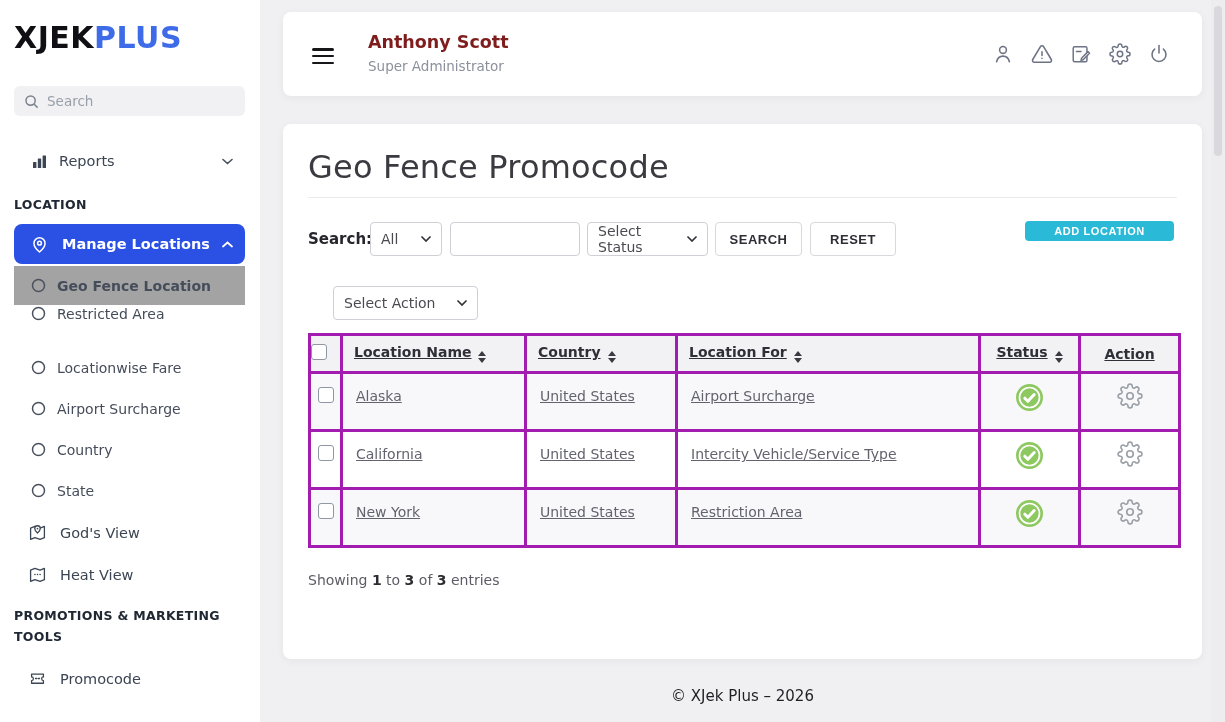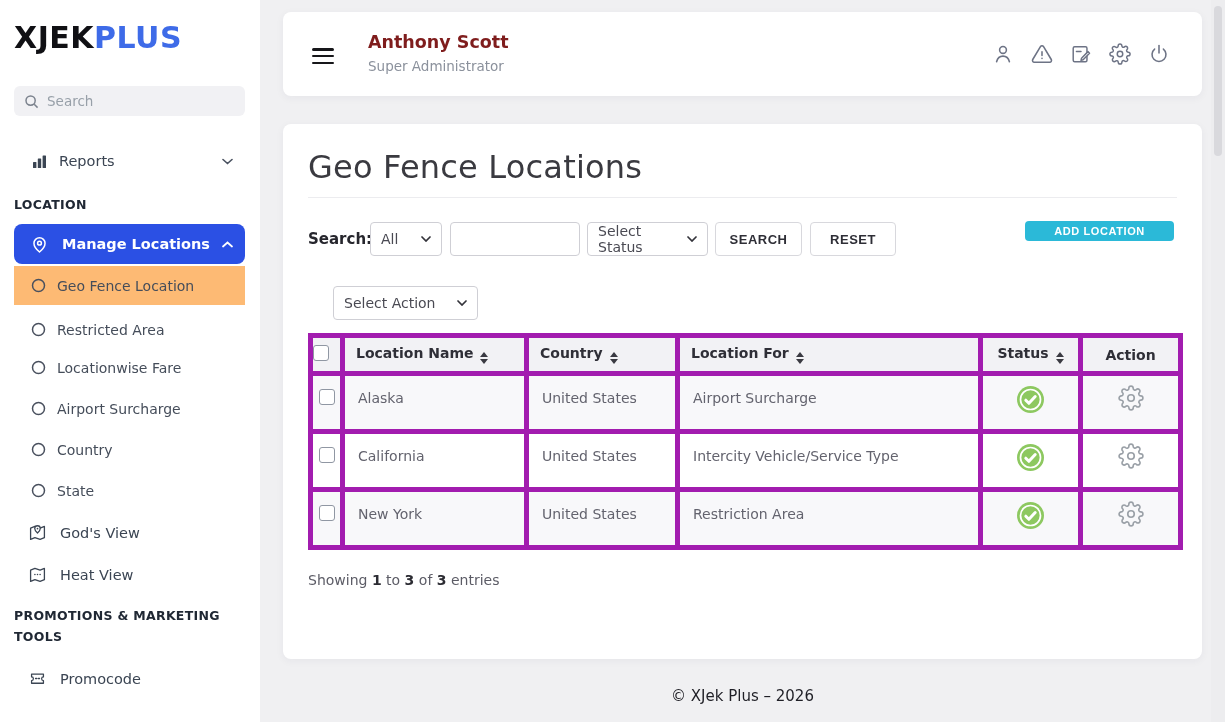--- a/index.html
+++ b/index.html
@@ -27,21 +27,21 @@
   .sec-hdr { position:absolute; left:14px; font-size:12.5px; font-weight:700; color:#20283а; color:#202834; letter-spacing:0.3px; line-height:21px; width:232px; }
   .sec-location { top:194px; }
   .sec-promos { top:605px; }
   .nav-manage {
     top:224px; background:#2b50e4; border-radius:8px; padding-left:16px; gap:13px;
   }
   .nav-manage .lbl { color:#fff; font-weight:700; font-size:14.5px; }
   .nav-manage .chev { position:absolute; right:12px; }
   .subrow { position:absolute; left:14px; width:231px; height:39px; display:flex; align-items:center; padding-left:17px; gap:11px; }
   .subrow .lbl { font-size:14px; color:#454d5a; }
-  .sub-active { background:#fdba74; }
+  .sub-active { background:#a3a3a3;font-weight:bold; }
   .iconrow { position:absolute; left:14px; width:231px; height:39px; display:flex; align-items:center; padding-left:14px; gap:13px; }
   .iconrow .lbl { font-size:14.5px; color:#3b4553; }
 
   
   .topbar {
     position:absolute; left:283px; top:12px; width:919px; height:84px;
     background:#fff; border-radius:8px; box-shadow:0 2px 8px rgba(40,40,80,.05);
   }
   .hamburger { position:absolute; left:29px; top:36px; width:22px; cursor:pointer; }
   .hamburger div { height:2.6px; background:#17171a; border-radius:2px; margin-bottom:4.2px; }
@@ -81,21 +81,21 @@
   .btn-reset { left:527px; width:86px; }
   .btn-add {
     position:absolute; left:742px; top:97px; width:149px; height:20px;
     background:#2bb9d8; border:none; border-radius:4px; color:#fff;
     display:flex; align-items:center; justify-content:center;
     font-size:11px; font-weight:700; letter-spacing:0.6px; cursor:pointer;
   }
 
   
   .geo-table { position:absolute; left:25px; top:209px; width:870px; border-collapse:collapse; table-layout:fixed; }
-  .geo-table th, .geo-table td { border:5px solid #a21caf; }
+  .geo-table th, .geo-table td { border:3px solid #a21caf;text-decoration:underline; }
   .geo-table thead th {
     background:#f2f2f5; height:38px; text-align:left; padding:0 11px;
     font-size:14px; font-weight:700; color:#2f2f37; cursor:pointer;
   }
   .geo-table thead th.c { text-align:center; }
   .geo-table tbody td { height:58px; vertical-align:top; padding:14px 13px 0; font-size:14px; color:#63636e; background:#fff; }
   .geo-table tbody tr:nth-child(odd) td { background:#f8f8fa; }
   .geo-table td.c { text-align:center; padding-top:9px; }
   .cbx {
     appearance:none; -webkit-appearance:none; width:16px; height:16px; margin:0;
@@ -169,21 +169,21 @@
   </div>
 
   <div class="subrow sub-active" style="top:266px">
     <span>
         <svg width="15" height="15" viewBox="0 0 16 16" fill="none" stroke="#49505e" stroke-width="1.6">
           <circle cx="8" cy="8" r="6.4"></circle>
         </svg>
       </span>
     <span class="lbl">Geo Fence Location</span>
   </div>
-  <div class="subrow" style="top:310px">
+  <div class="subrow" style="top:294px">
     <span>
         <svg width="15" height="15" viewBox="0 0 16 16" fill="none" stroke="#49505e" stroke-width="1.6">
           <circle cx="8" cy="8" r="6.4"></circle>
         </svg>
       </span>
     <span class="lbl">Restricted Area</span>
   </div>
   <div class="subrow" style="top:348px">
     <span>
         <svg width="15" height="15" viewBox="0 0 16 16" fill="none" stroke="#49505e" stroke-width="1.6">
@@ -292,21 +292,21 @@
     <span class="tico">
       <svg width="22" height="22" viewBox="0 0 24 24" fill="none" stroke="#6d7385" stroke-width="1.7" stroke-linecap="round">
           <path d="M7.2 6.6a7.6 7.6 0 109.6 0"></path>
           <line x1="12" y1="2.8" x2="12" y2="11"></line>
         </svg>
     </span>
   </div>
 </header>
 
 <main class="panel">
-  <h1 class="page-title" style="margin:0">Geo Fence Locations</h1>
+  <h1 class="page-title" style="margin:0">Geo Fence Promocode</h1>
   <div class="title-divider"></div>
 
   <div class="filter-label">Search:</div>
 
   <div class="fselect sel-field">
     <span>All</span>
     <span>
         <svg width="10" height="6" viewBox="0 0 10 6" fill="none" stroke="#33333a" stroke-width="1.7" stroke-linecap="round">
           <polyline points="1,1 5,5 9,1"></polyline>
         </svg>

